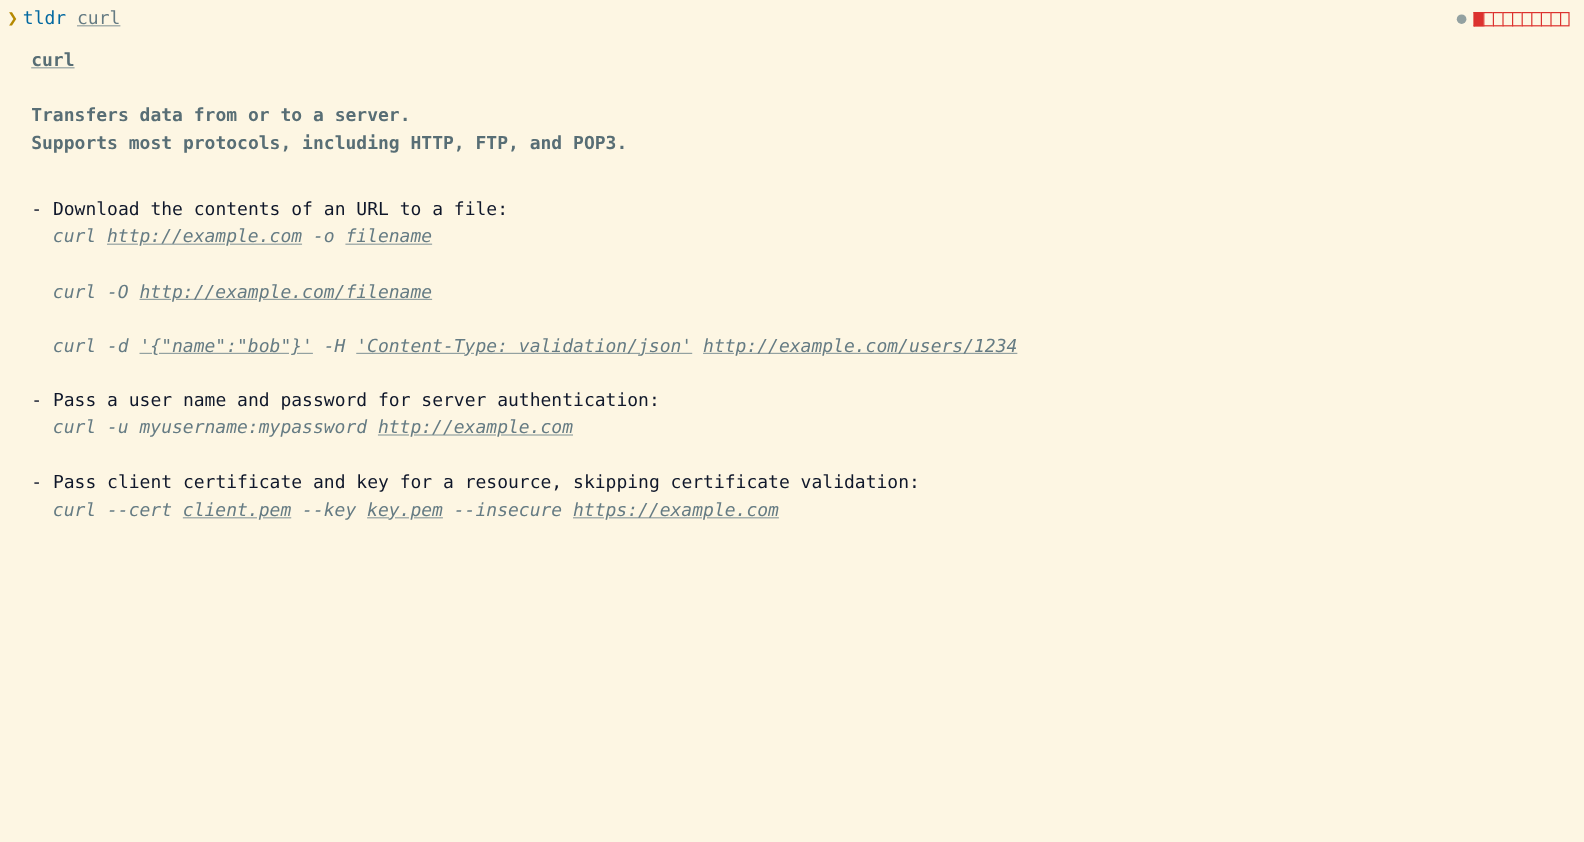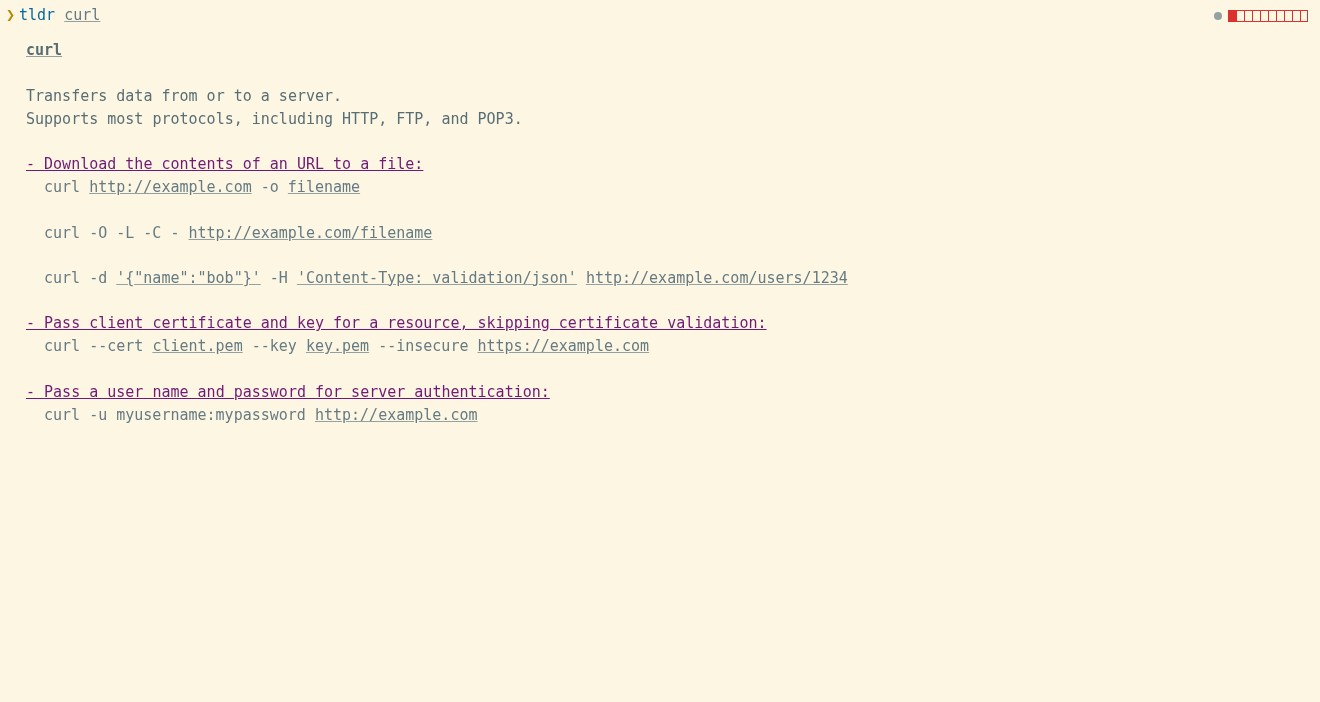--- a/index.html
+++ b/index.html
@@ -67,29 +67,29 @@
   .title {
     color: #586e75;
     font-weight: bold;
     text-decoration: underline;
     text-decoration-color: #93a1a1;
     margin-bottom: 22px;
     display: inline-block;
   }
   .summary {
     color: #586e75;
-    font-weight: normal;
-    margin-bottom: 22px;
+    font-weight: bold;
+    margin-bottom: 32px;
     white-space: pre-line;
   }
   .example { margin-bottom: 22px; }
   .example:last-child { margin-bottom: 0; }
-  .desc { color: #701a75; text-decoration: underline; }
+  .desc { color: #0f172a; }
   .desc::before { content: "- "; }
-  .cmd-line { padding-left: 18px; color: #657b83; white-space: pre-wrap; }
+  .cmd-line { padding-left: 18px; color: #657b83; white-space: pre-wrap; font-style: italic; }
   .u {
     text-decoration: underline;
     text-decoration-color: #93a1a1;
   }
 </style>
 </head>
 <body>
 
 <div class="terminal">
 
@@ -120,33 +120,33 @@
   <div class="content">
     <span class="title">curl</span>
     <div class="summary">Transfers data from or to a server.
 Supports most protocols, including HTTP, FTP, and POP3.</div>
     <div id="examples">
         <div class="example">
           <div class="desc">Download the contents of an URL to a file:</div>
           <div class="cmd-line"><span>curl </span><span class="u">http://example.com</span><span> -o </span><span class="u">filename</span></div>
         </div>
         <div class="example">
+          <div class="cmd-line"><span>curl -O </span><span class="u">http://example.com/filename</span></div>
         </div>
         <div class="example">
-          <div class="cmd-line"><span>curl -O -L -C - </span><span class="u">http://example.com/filename</span></div>
         </div>
         <div class="example">
         </div>
         <div class="example">
           <div class="cmd-line"><span>curl -d </span><span class="u">'{"name":"bob"}'</span><span> -H </span><span class="u">'Content-Type: validation/json'</span><span> </span><span class="u">http://example.com/users/1234</span></div>
         </div>
         <div class="example">
+          <div class="desc">Pass a user name and password for server authentication:</div>
+          <div class="cmd-line"><span>curl -u myusername:mypassword </span><span class="u">http://example.com</span></div>
+        </div>
+        <div class="example">
           <div class="desc">Pass client certificate and key for a resource, skipping certificate validation:</div>
           <div class="cmd-line"><span>curl --cert </span><span class="u">client.pem</span><span> --key </span><span class="u">key.pem</span><span> --insecure </span><span class="u">https://example.com</span></div>
-        </div>
-        <div class="example">
-          <div class="desc">Pass a user name and password for server authentication:</div>
-          <div class="cmd-line"><span>curl -u myusername:mypassword </span><span class="u">http://example.com</span></div>
         </div>
       </div>
   </div>
 
 </div>
 
 </body></html>

